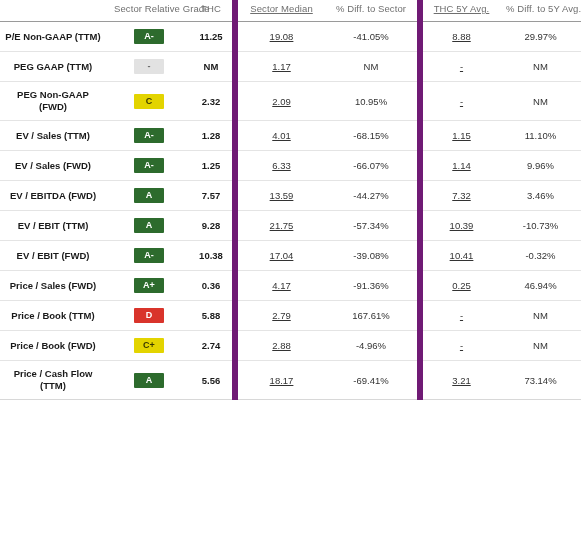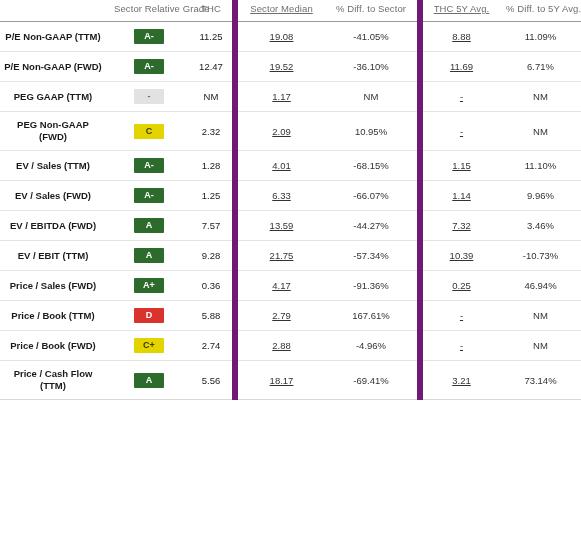--- a/index.html
+++ b/index.html
@@ -64,21 +64,21 @@
   td.metric {
     text-align: center;
     font-weight: bold;
     font-size: 9.5px;
     color: #1a1a1a;
     line-height: 12px;
     white-space: normal;
     padding-left: 4px;
   }
   td.num {
-    font-weight: normal;
+    font-weight: bold;
     color: #1a1a1a;
   }
   td.plain {
     font-weight: normal;
     color: #333333;
   }
 
   
   td.sep-left, th.sep-left { border-left: 6px solid #701a75; text-decoration: underline; }
 
@@ -126,30 +126,21 @@
       </tr>
     </thead>
     <tbody id="table-body">
         <tr>
           <td class="metric">P/E Non-GAAP (TTM)</td>
           <td><span class="grade g-green">A-</span></td>
           <td class="num">11.25</td>
           <td class="plain sep-left">19.08</td>
           <td class="plain">-41.05%</td>
           <td class="plain sep-left">8.88</td>
-          <td class="plain">11.09%</td>
-        </tr>
-        <tr>
-          <td class="metric">P/E Non-GAAP (FWD)</td>
-          <td><span class="grade g-green">A-</span></td>
-          <td class="num">12.47</td>
-          <td class="plain sep-left">19.52</td>
-          <td class="plain">-36.10%</td>
-          <td class="plain sep-left">11.69</td>
-          <td class="plain">6.71%</td>
+          <td class="plain">29.97%</td>
         </tr>
         <tr>
           <td class="metric">PEG GAAP (TTM)</td>
           <td><span class="grade g-none">-</span></td>
           <td class="num">NM</td>
           <td class="plain sep-left">1.17</td>
           <td class="plain">NM</td>
           <td class="plain sep-left">-</td>
           <td class="plain">NM</td>
         </tr>
@@ -192,20 +183,29 @@
         <tr>
           <td class="metric">EV / EBIT (TTM)</td>
           <td><span class="grade g-green">A</span></td>
           <td class="num">9.28</td>
           <td class="plain sep-left">21.75</td>
           <td class="plain">-57.34%</td>
           <td class="plain sep-left">10.39</td>
           <td class="plain">-10.73%</td>
         </tr>
         <tr>
+          <td class="metric">EV / EBIT (FWD)</td>
+          <td><span class="grade g-green">A-</span></td>
+          <td class="num">10.38</td>
+          <td class="plain sep-left">17.04</td>
+          <td class="plain">-39.08%</td>
+          <td class="plain sep-left">10.41</td>
+          <td class="plain">-0.32%</td>
+        </tr>
+        <tr>
           <td class="metric">Price / Sales (FWD)</td>
           <td><span class="grade g-green">A+</span></td>
           <td class="num">0.36</td>
           <td class="plain sep-left">4.17</td>
           <td class="plain">-91.36%</td>
           <td class="plain sep-left">0.25</td>
           <td class="plain">46.94%</td>
         </tr>
         <tr>
           <td class="metric">Price / Book (TTM)</td>

